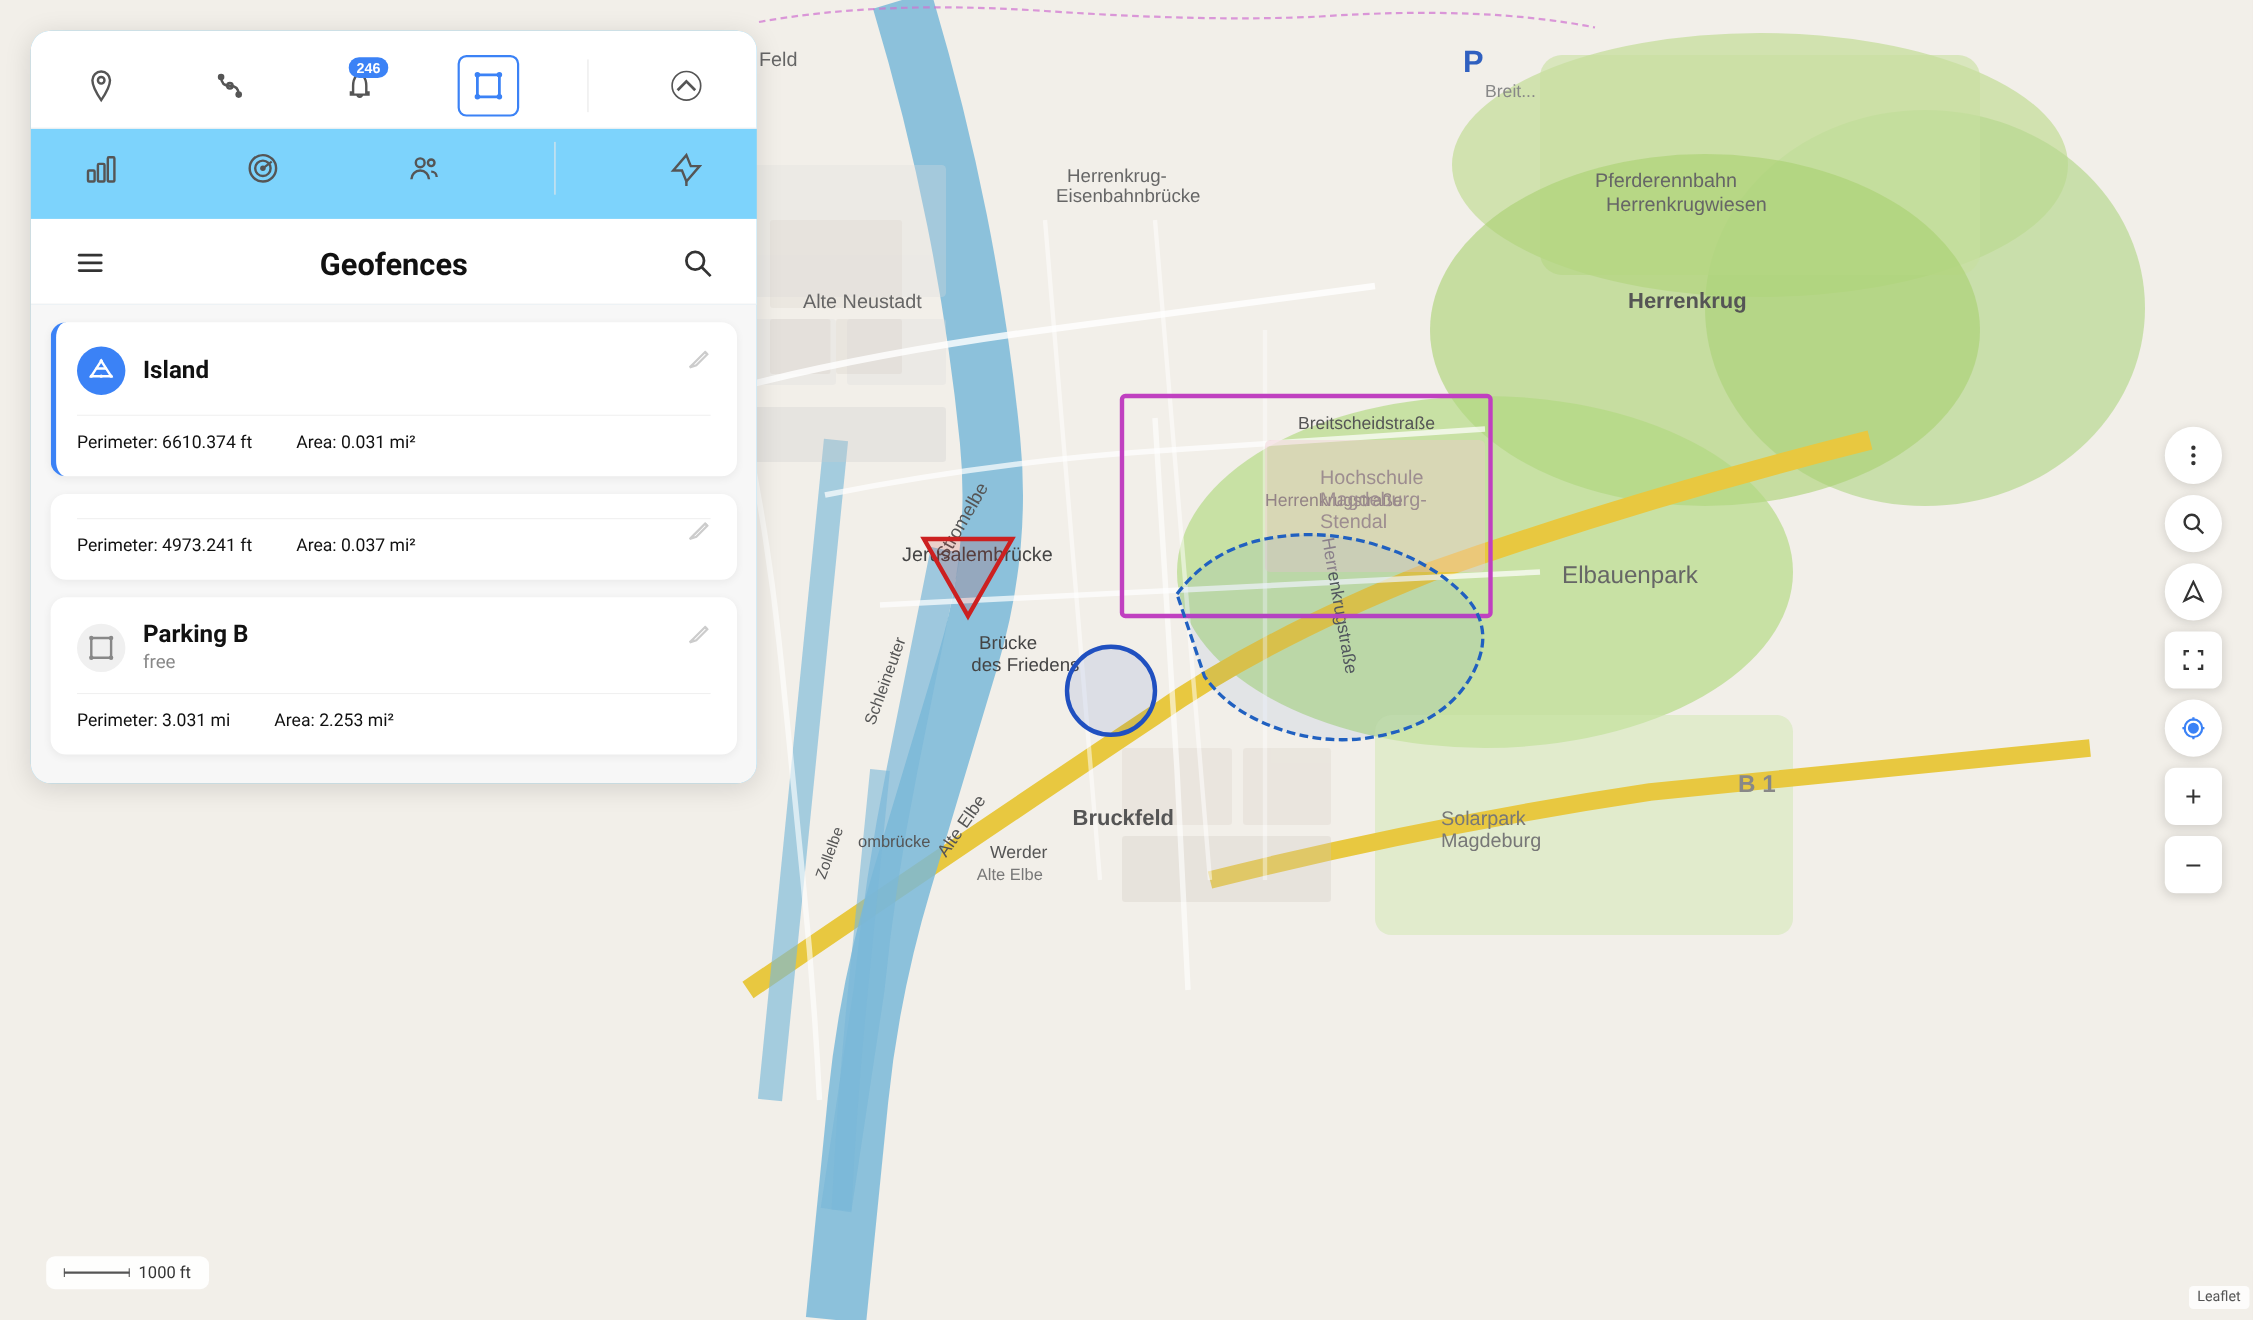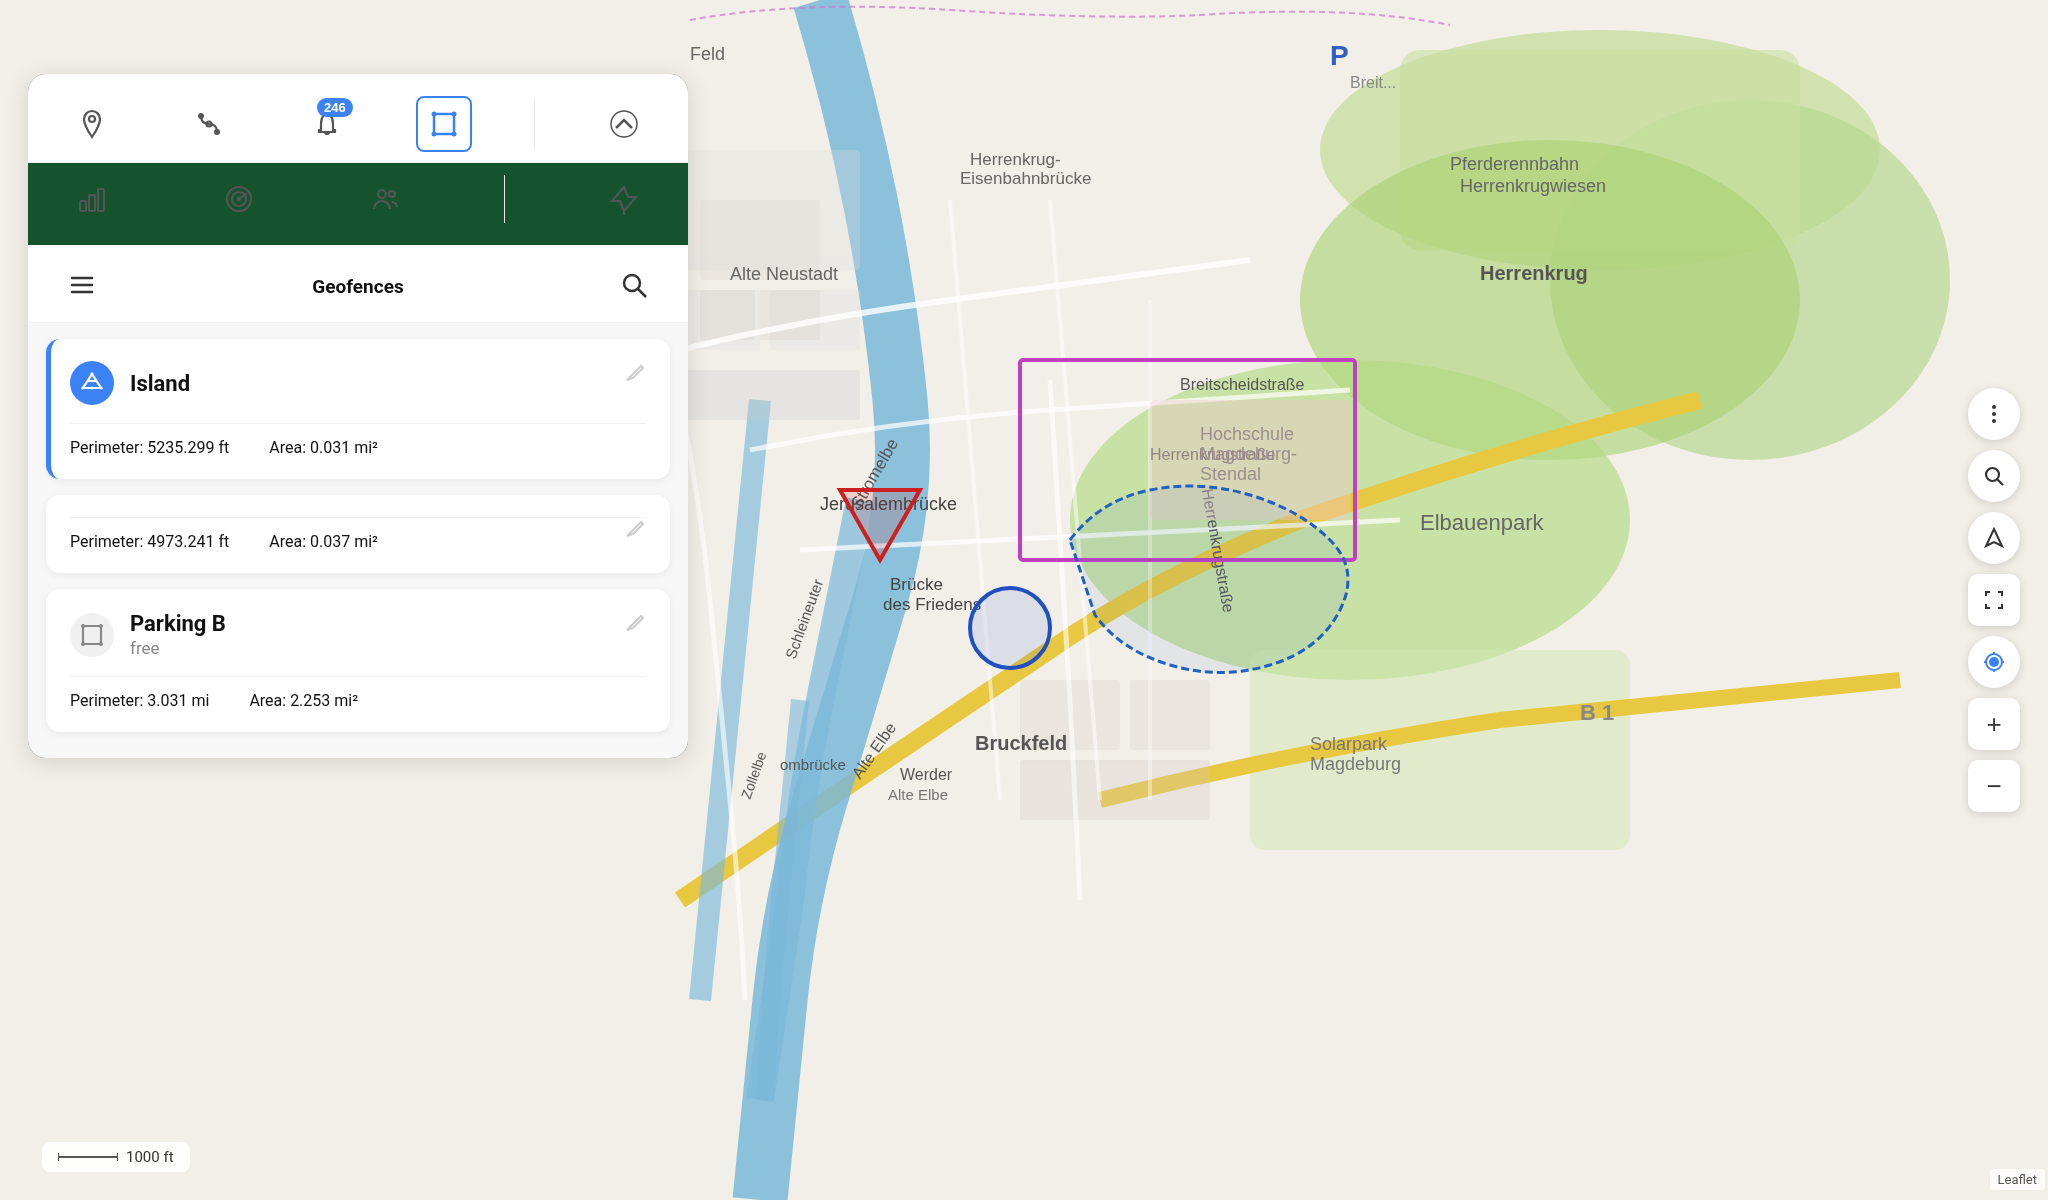--- a/index.html
+++ b/index.html
@@ -19,26 +19,25 @@
       position: absolute;
       left: 0; top: 0;
       width: 100%; height: 100%;
     }
 
     
     #left-panel {
       position: absolute;
       left: 28px; top: 28px;
       width: 660px;
-      background: #14532d;
+      background: #7dd3fc;
       border-radius: 18px;
       box-shadow: 0 4px 24px rgba(0,0,0,0.13);
       overflow: hidden;
       z-index: 10;
-      margin-top: 46px;
     }
 
     
     #toolbar {
       display: flex;
       align-items: center;
       justify-content: space-between;
       padding: 22px 36px 10px 36px;
       border-bottom: 1px solid #f0f0f0;
       background: #fff;
@@ -79,21 +78,21 @@
     #geofences-header {
       display: flex;
       align-items: center;
       justify-content: space-between;
       padding: 22px 36px 16px 36px;
       border-bottom: 1px solid #f0f0f0;
       background: #fff;
     }
 
     #geofences-header .menu-icon { cursor: pointer; }
-    #geofences-title { font-size: 19px; font-weight: 700; color: #111; }
+    #geofences-title { font-size: 28px; font-weight: 700; color: #111; }
 
     
     #geofence-list {
       padding: 16px 0 10px 0;
       background: #f7f7f7;
       max-height: 860px;
       overflow-y: auto;
     }
 
     .geofence-card {
@@ -437,21 +436,21 @@
         </div>
       </div>
       <button class="geofence-edit-icon" style="background:none;border:none;">
         <svg width="22" height="22" viewBox="0 0 22 22" fill="none" stroke="#ccc" stroke-width="2">
           <path d="M3 19 L7 15 L17 5 L19 7 L9 17 Z"></path>
           <path d="M17 5 L19 7"></path>
         </svg>
       </button>
       <div class="geofence-stats">
         <div>
-          <span>Perimeter:</span> <span>5235.299 ft</span>
+          <span>Perimeter:</span> <span>6610.374 ft</span>
         </div>
         <div>
           <span>Area:</span> <span>0.031 mi²</span>
         </div>
       </div>
     </div>
 
     <div class="geofence-card">
       <button class="geofence-edit-icon" style="background:none;border:none;">
         <svg width="22" height="22" viewBox="0 0 22 22" fill="none" stroke="#ccc" stroke-width="2">

